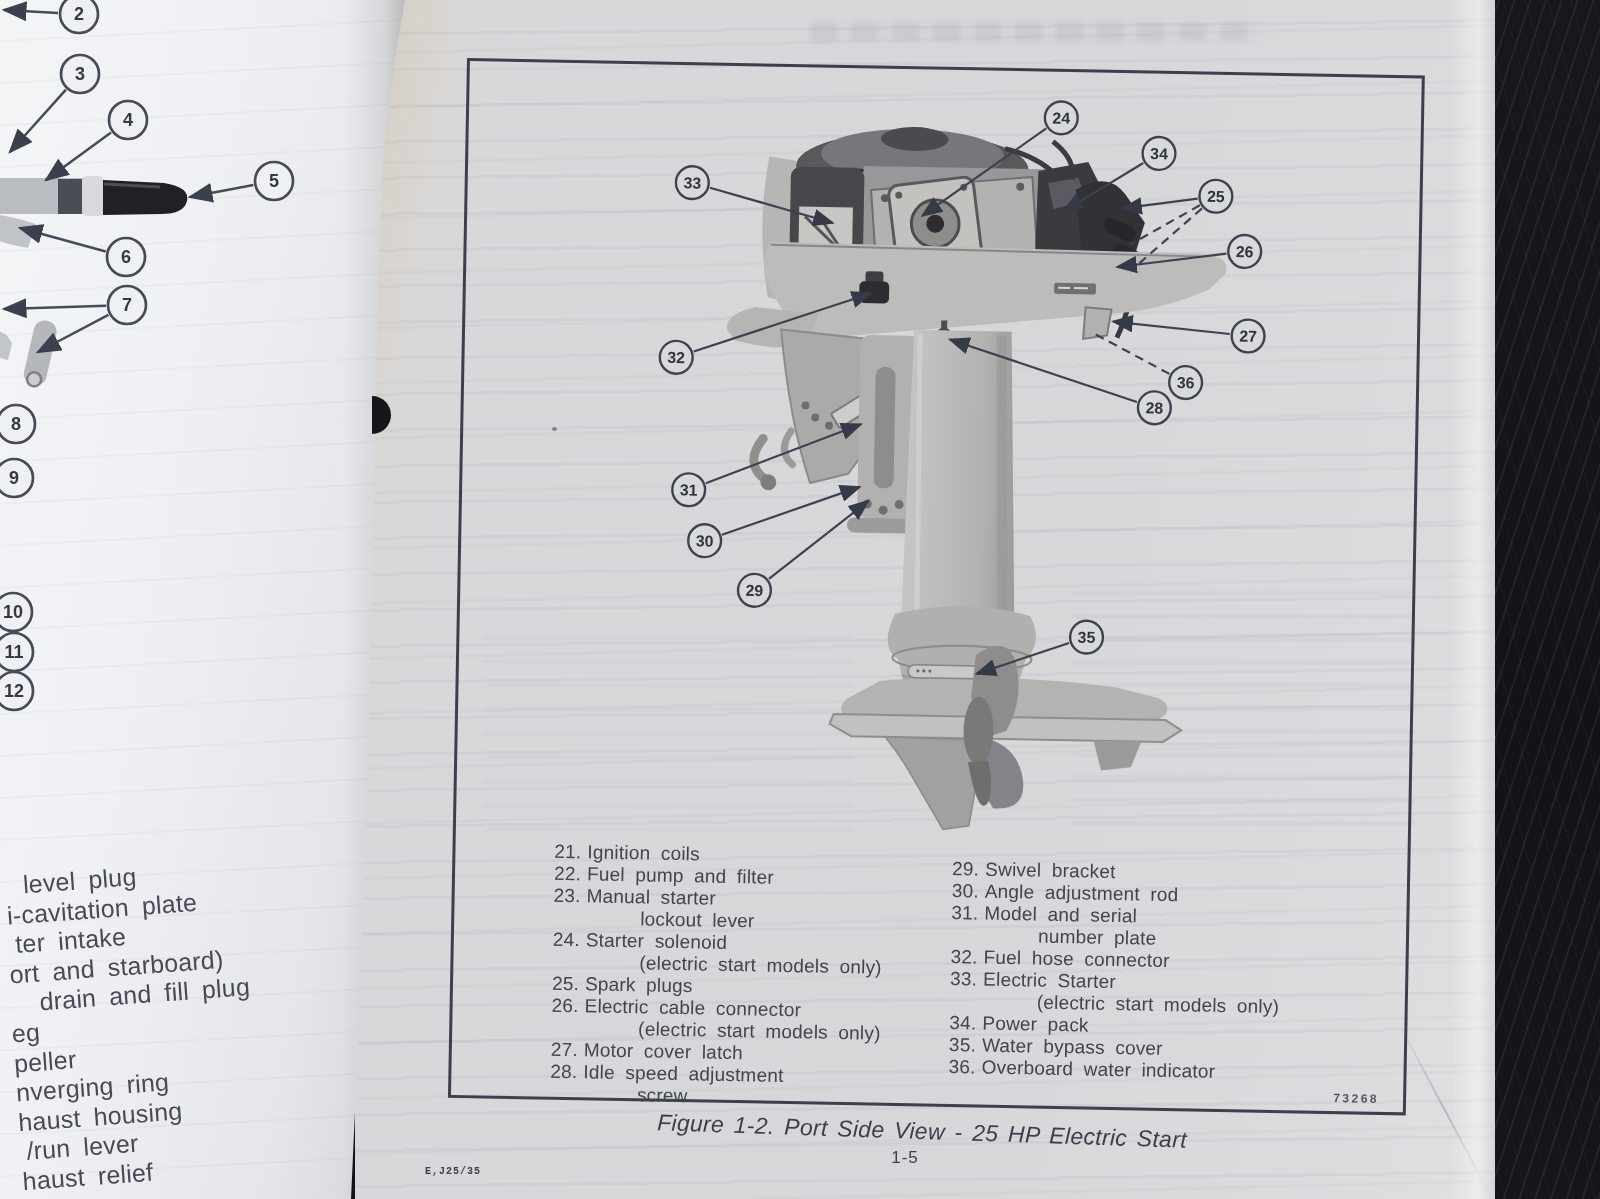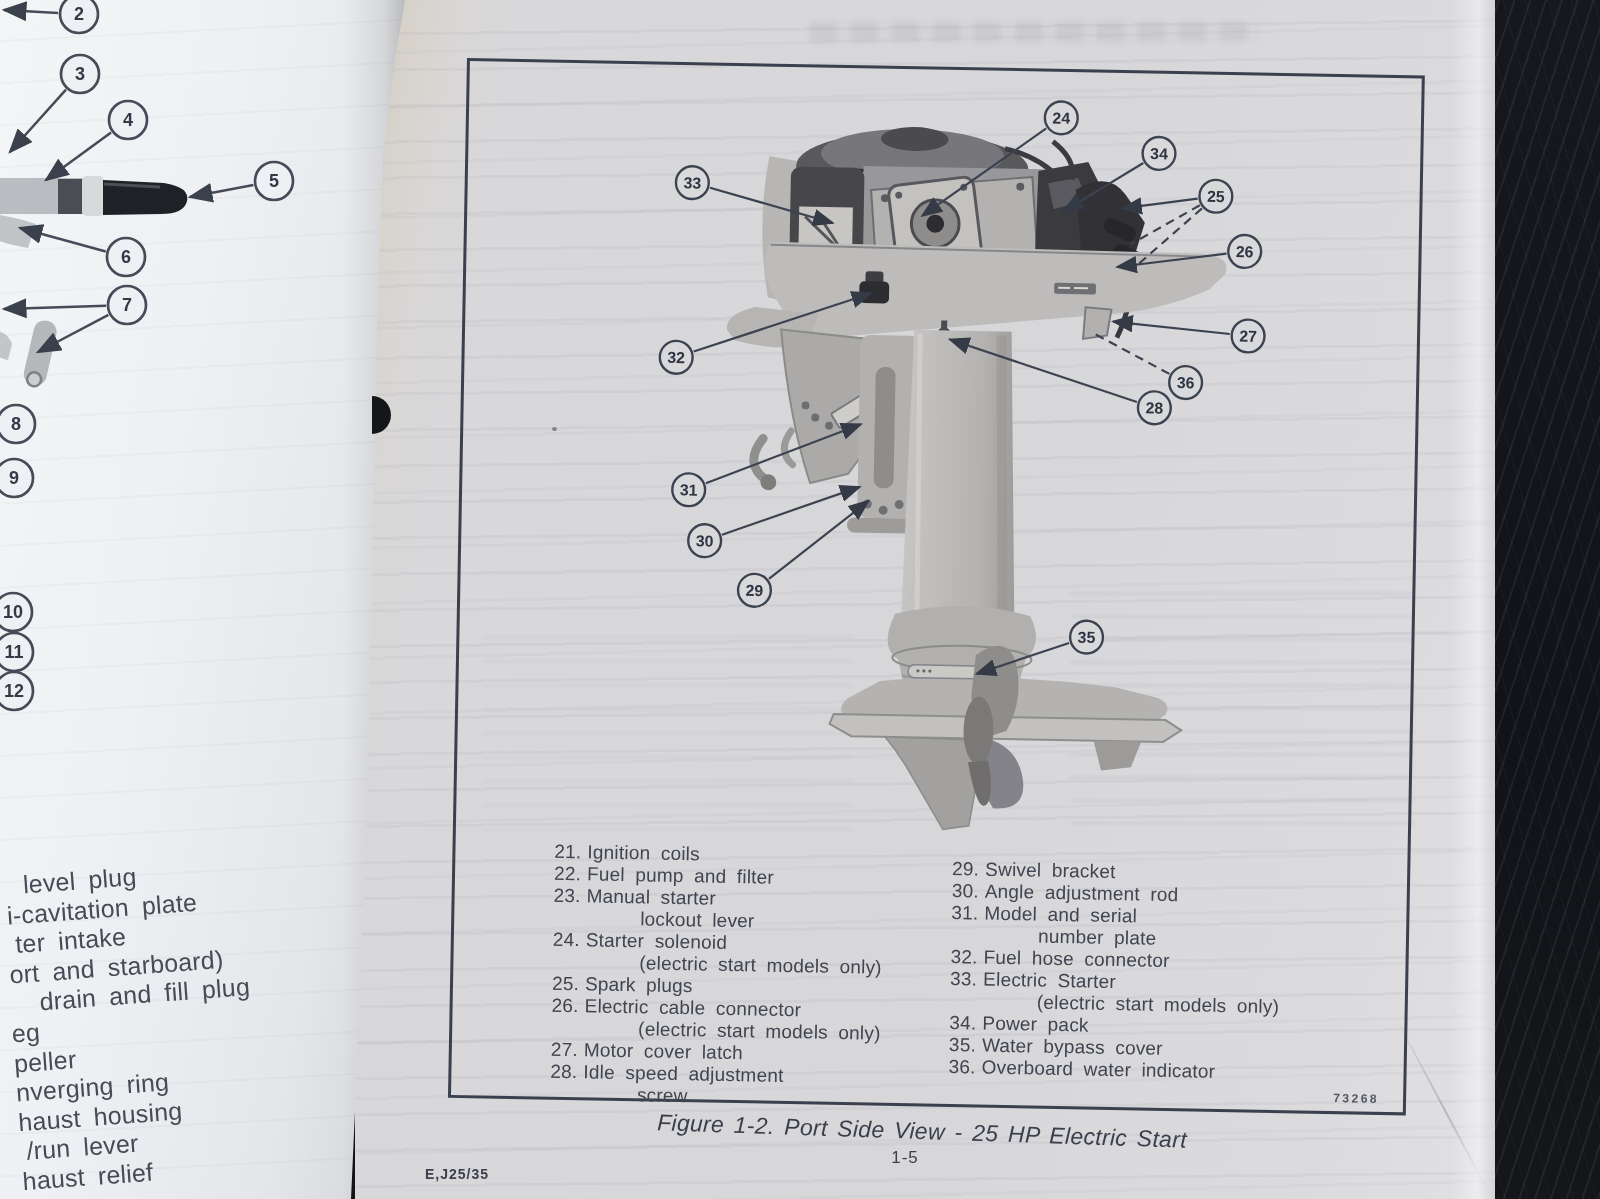--- a/index.html
+++ b/index.html
@@ -47,22 +47,22 @@
   .legend .num{width:32px;text-align:right;flex:0 0 32px;}
   .legend .txt{margin-left:6px;}
   .legend .row.cont .txt{margin-left:60px;}
 
   .fig-num{position:absolute;right:24px;bottom:6px;font-size:12px;font-weight:bold;
     letter-spacing:2.5px;color:#50555f;}
 
   .caption{position:absolute;left:187px;top:1118px;width:760px;text-align:center;
     font-style:italic;font-size:23px;color:#3a3f4b;letter-spacing:.3px;word-spacing:3px;
     transform:rotate(1.9deg);}
-  .footer-code{position:absolute;left:70px;top:1166px;font-size:14px;font-weight:bold;
-    letter-spacing:1px;color:#3c414c;}
+  .footer-code{position:absolute;left:70px;top:1166px;font-size:10px;font-weight:bold;
+    letter-spacing:1px;color:#3c414c;font-family:Liberation Mono, monospace;}
   .footer-page{position:absolute;left:470px;top:1148px;width:160px;text-align:center;
     font-size:17px;color:#3a3f4a;letter-spacing:1px;}
 
   
   .left-page{position:absolute;left:0;top:0;width:412px;height:1199px;
     clip-path:polygon(0 0,405px 0,395px 5%,383px 13%,377px 27%,374px 41%,370px 56%,365px 73%,357px 89%,351px 100%,0 100%);
     background:
       repeating-linear-gradient(177deg, rgba(0,0,0,0) 0 40px, rgba(128,128,140,0.05) 40px 42px),
       linear-gradient(100deg,#f4f5f7 0%,#eef0f3 40%,#e4e6ea 76%,#d5d6d9 96%);}
   .left-page::after{content:"";position:absolute;right:0;top:0;width:70px;height:100%;

